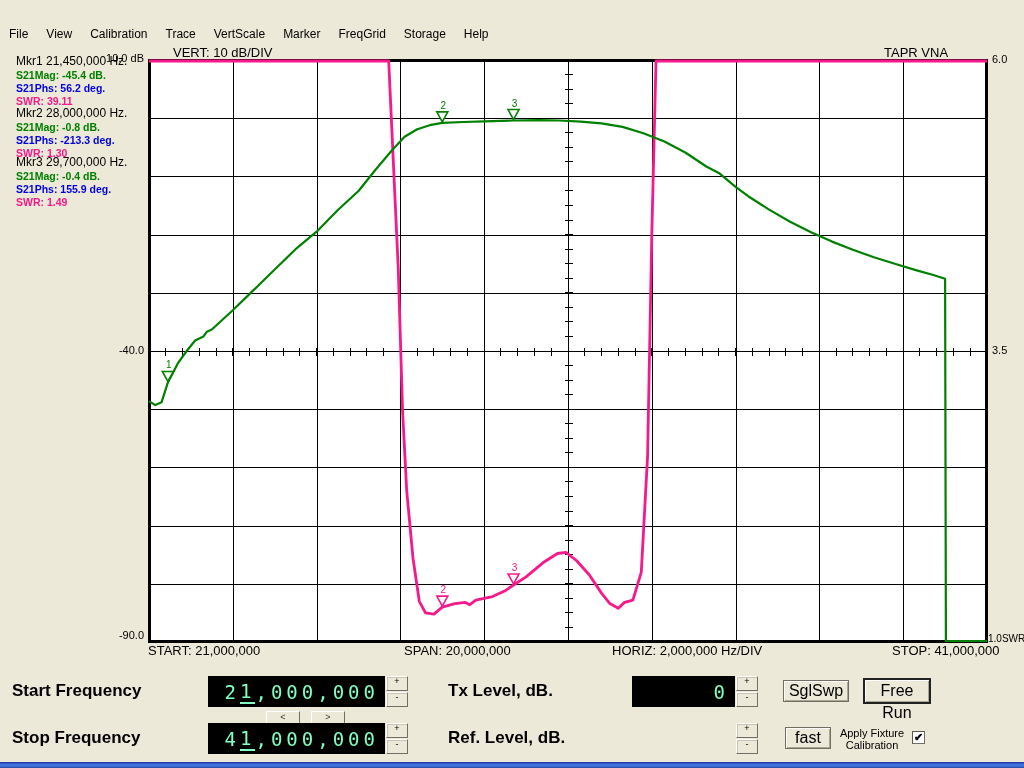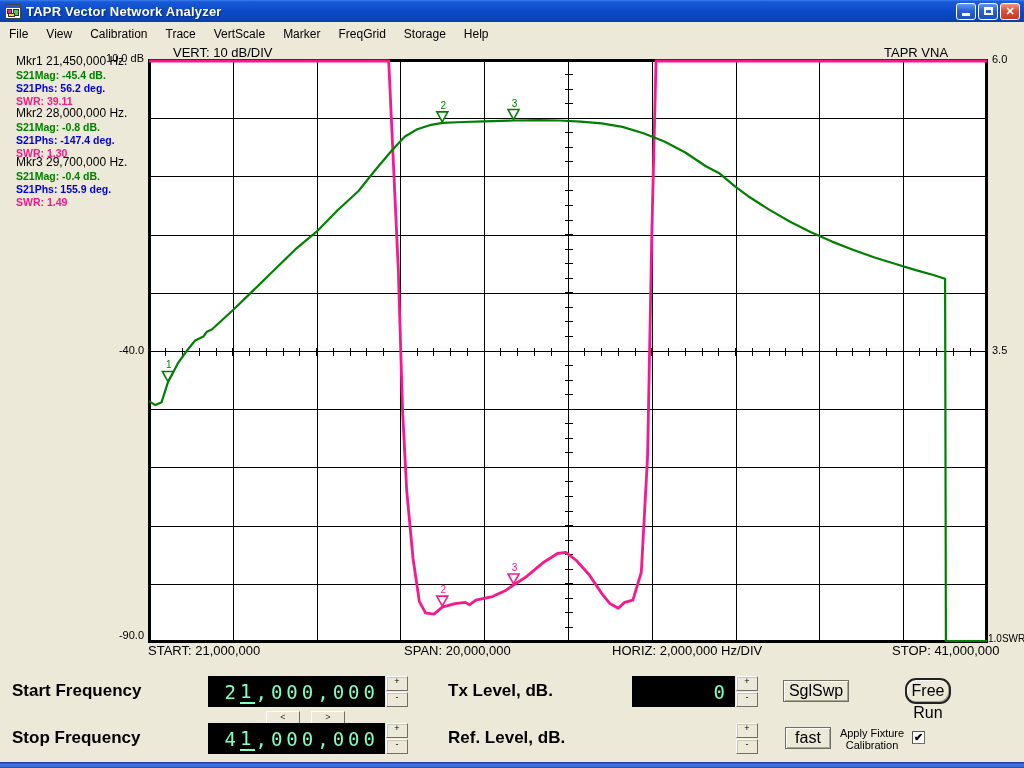--- a/index.html
+++ b/index.html
@@ -72,38 +72,20 @@
     font-size:11px; line-height:11px; text-align:center; color:#000; font-weight:bold; }
 
   .bottom-strip { position:absolute; left:0; bottom:0; width:1024px; height:6px;
     background:linear-gradient(180deg,#1c2f9c 0%,#3f71dd 40%,#3f71dd 70%,#24459c 100%); }
 </style>
 </head>
 <body>
 
 <div id="app">
 
-  <div class="titlebar">
-    <div class="app-icon">
-      <span class="bar"></span>
-        <span class="sq1"></span>
-        <span class="sq2"></span>
-        <span class="sq3"></span>
-    </div>
-    <span class="title-text">TAPR Vector Network Analyzer</span>
-    <div class="winbtns">
-      <div class="winbtn">
-          <span class="minbar"></span>
-        </div>
-      <div class="winbtn">
-          <span class="maxbox"></span>
-        </div>
-      <div class="winbtn close">✕</div>
-    </div>
-  </div>
 
   <div class="menubar">
     <span class="menu-item">File</span>
     <span class="menu-item">View</span>
     <span class="menu-item">Calibration</span>
     <span class="menu-item">Trace</span>
     <span class="menu-item">VertScale</span>
     <span class="menu-item">Marker</span>
     <span class="menu-item">FreqGrid</span>
     <span class="menu-item">Storage</span>
@@ -112,21 +94,21 @@
 
   <div class="mkr-block" style="top:54px">
     <div class="mkr-head">Mkr1  21,450,000 Hz.</div>
     <div class="mkr-line c-green">S21Mag: -45.4 dB.</div>
     <div class="mkr-line c-blue">S21Phs: 56.2 deg.</div>
     <div class="mkr-line c-pink">SWR: 39.11</div>
   </div>
   <div class="mkr-block" style="top:106px">
     <div class="mkr-head">Mkr2  28,000,000 Hz.</div>
     <div class="mkr-line c-green">S21Mag: -0.8 dB.</div>
-    <div class="mkr-line c-blue">S21Phs: -147.4 deg.</div>
+    <div class="mkr-line c-blue">S21Phs: -213.3 deg.</div>
     <div class="mkr-line c-pink">SWR: 1.30</div>
   </div>
   <div class="mkr-block" style="top:155px">
     <div class="mkr-head">Mkr3  29,700,000 Hz.</div>
     <div class="mkr-line c-green">S21Mag: -0.4 dB.</div>
     <div class="mkr-line c-blue">S21Phs: 155.9 deg.</div>
     <div class="mkr-line c-pink">SWR: 1.49</div>
   </div>
 
   <div class="lbl vert-label">VERT: 10 dB/DIV</div>
@@ -308,21 +290,21 @@
     <div class="spin-btn">-</div>
   </div>
 
   <div class="big-label" style="left:448px; top:728px;">Ref. Level, dB.</div>
   <div class="spinner" style="left:736px; top:723px;">
     <div class="spin-btn">+</div>
     <div class="spin-btn">-</div>
   </div>
 
   <div class="push-btn" style="left:783px; top:680px; width:66px; height:22px; line-height:20px;">SglSwp</div>
-  <div class="push-btn default" style="left:905px; top:678px; width:46px; height:26px; line-height:22px;border-radius:11px;">Free Run</div>
+  <div class="push-btn default" style="left:863px; top:678px; width:68px; height:26px; line-height:22px;">Free Run</div>
   <div class="push-btn" style="left:785px; top:727px; width:46px; height:22px; line-height:20px;">fast</div>
   <div class="two-line-label" style="left:834px; top:727px; width:76px;">
     <span>Apply Fixture</span><br>
     <span>Calibration</span>
   </div>
   <div class="checkbox" style="left:912px; top:731px;">✔</div>
 
   <div class="bottom-strip"></div>
 </div>
 

